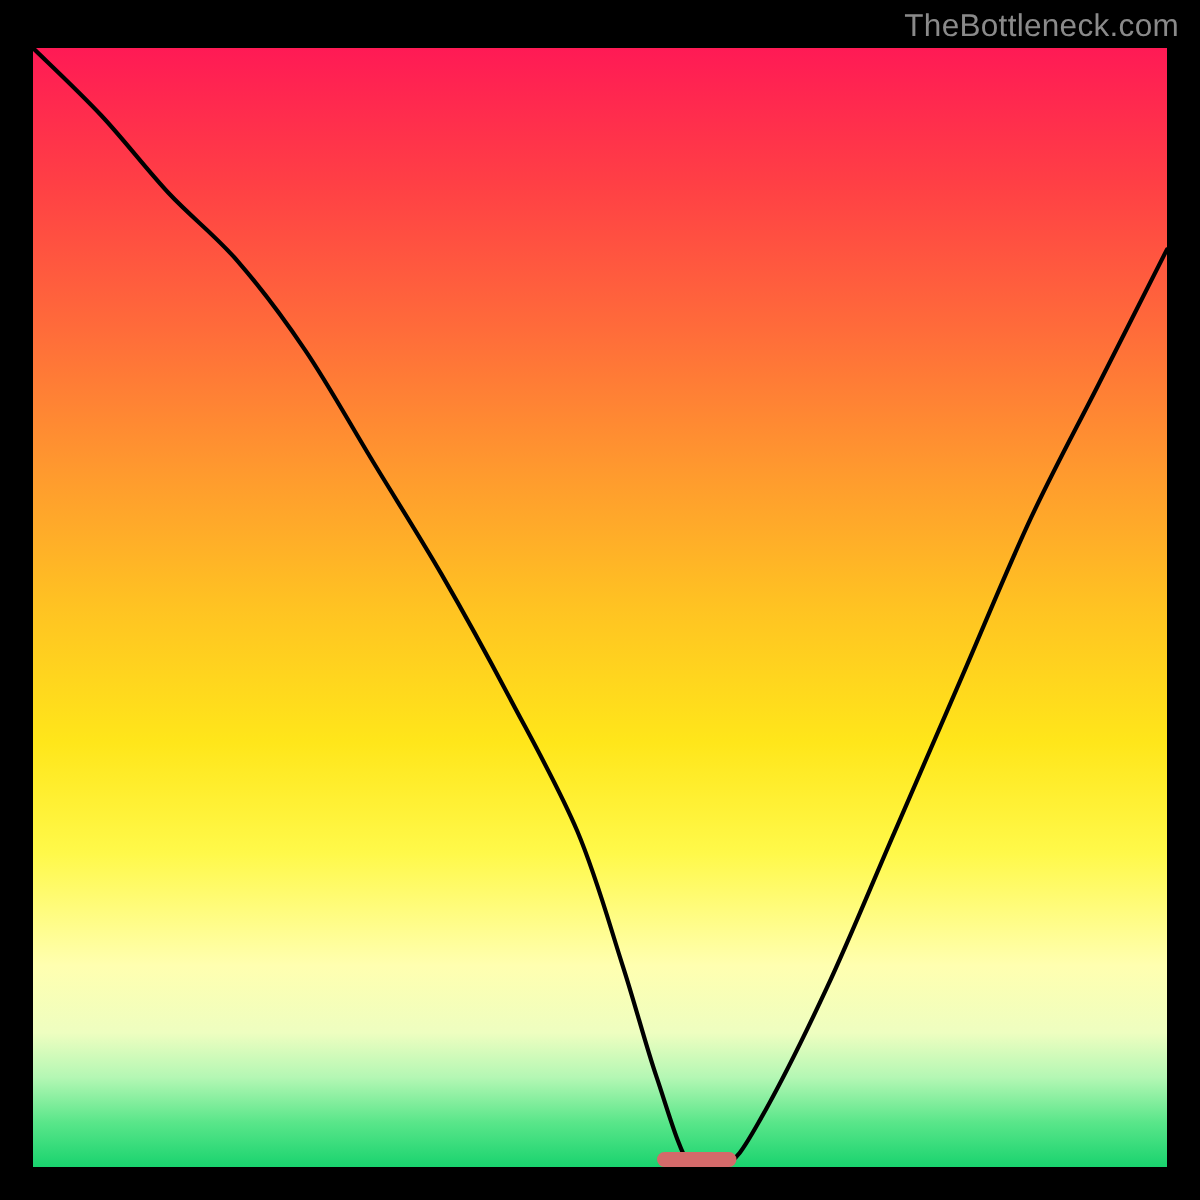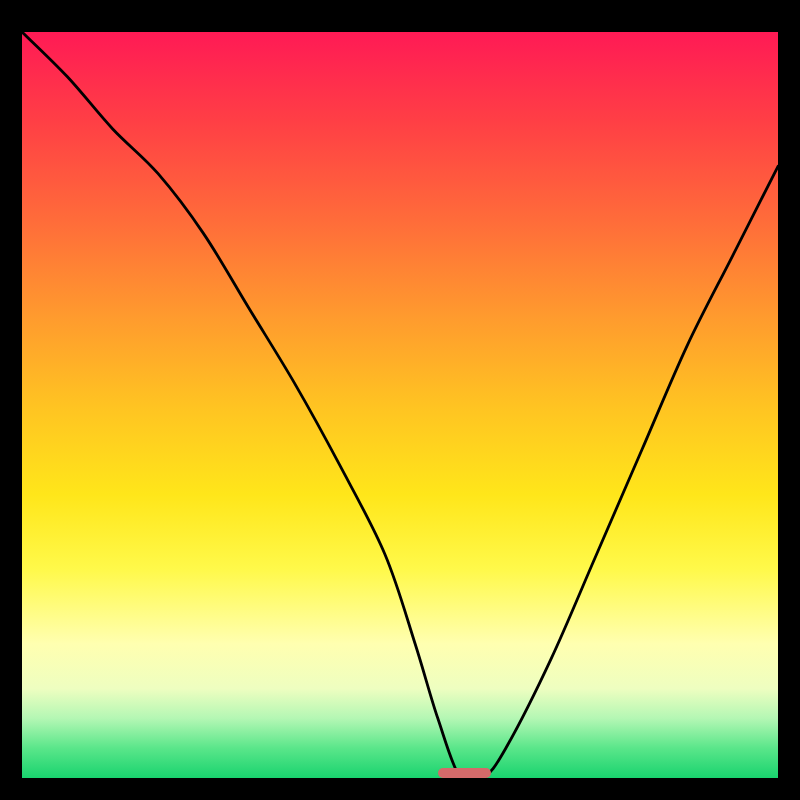--- a/index.html
+++ b/index.html
@@ -71,14 +71,15 @@
 
 <div class="frame">
 
   <div class="plot-area">
     <svg class="curve-svg" viewBox="0 0 756 746" preserveAspectRatio="none">
       <path id="curvePath" class="curve-path" d="M 0.0 0.0 C 7.6 7.5, 30.2 28.6, 45.4 44.8 C 60.5 60.9, 75.6 80.8, 90.7 97.0 C 105.8 113.1, 121.0 124.3, 136.1 141.7 C 151.2 159.1, 166.3 179.0, 181.4 201.4 C 196.6 223.8, 211.7 251.2, 226.8 276.0 C 241.9 300.9, 257.0 324.5, 272.2 350.6 C 287.3 376.7, 302.4 404.1, 317.5 432.7 C 332.6 461.3, 350.3 492.4, 362.9 522.2 C 375.5 552.0, 384.3 584.4, 393.1 611.7 C 401.9 639.1, 408.2 663.9, 415.8 686.3 C 423.4 708.7, 430.9 736.1, 438.5 746.0 C 446.0 755.9, 453.6 751.0, 461.2 746.0 C 468.7 741.0, 472.5 736.1, 483.8 716.2 C 495.2 696.3, 514.1 659.0, 529.2 626.6 C 544.3 594.3, 559.4 557.0, 574.6 522.2 C 589.7 487.4, 604.8 452.6, 619.9 417.8 C 635.0 382.9, 650.2 345.6, 665.3 313.3 C 680.4 281.0, 695.5 253.6, 710.6 223.8 C 725.8 194.0, 748.4 149.2, 756.0 134.3"></path>
     </svg>
     <div id="marker" class="marker" style="left: 415.8px; width: 52.92px; bottom: 0px;"></div>
   </div>
 
+  <div class="watermark">TheBottleneck.com</div>
 
 </div>
 
 </body></html>

